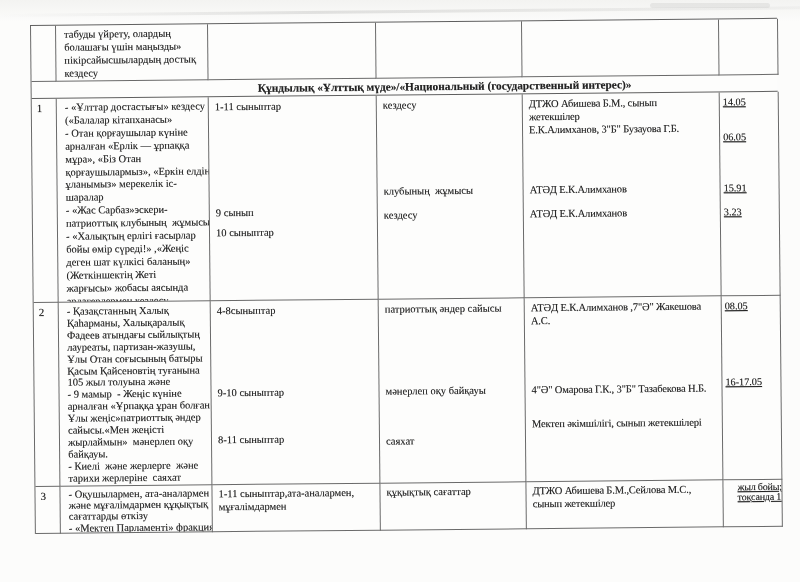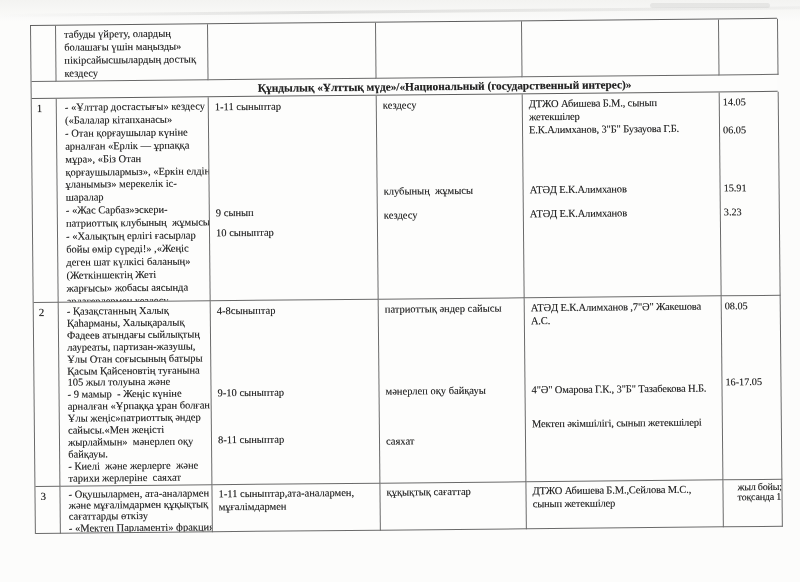--- a/index.html
+++ b/index.html
@@ -31,21 +31,21 @@
     text-shadow:0.2px 0.2px 0.35px rgba(70,70,70,.5);
     overflow:hidden;
   }
   .r-carry{height:56px}.r-head-h{height:17px}.r-1{height:204px}.r-2{height:184px}.r-3{height:47px}
   .desc{white-space:pre;padding:3px 2px 0 8px;display:block;}
   .r-2 .desc{line-height:11.9px;}
   .r-3 .desc{line-height:11.2px;padding-top:2px;}
   .num{padding:3px 0 0 5px;display:block;font-size:11px;}
   .abs{position:absolute;left:6px;right:2px;white-space:pre;}
   .c-resp .abs{overflow:visible;letter-spacing:-0.15px;}
-  .c-date .abs{left:3px;font-size:10.2px;}
+  .c-date .abs{left:3px;font-size:10.2px;text-decoration:underline;}
   .c-date .tiny{font-size:10px;line-height:9.6px;letter-spacing:-0.2px;margin-left:11px;}
   .head-cell{
     box-sizing:border-box;height:17px;border-bottom:1px solid #5f5f5f;
     font-weight:bold;font-size:11.3px;line-height:16px;text-align:center;
     text-shadow:0.2px 0.2px 0.35px rgba(60,60,60,.55);
     overflow:hidden;
   }
   .head-cell span{display:inline-block;transform:translateX(40px);white-space:nowrap;}
 </style>
 </head>
@@ -111,21 +111,21 @@
     </div>
     <div class="cell r-1 c-resp">
       <span class="abs" style="top:4px">ДТЖО Абишева Б.М., сынып
 жетекшілер
 Е.К.Алимханов, 3"Б" Бузауова Г.Б.</span>
       <span class="abs" style="top:90px">АТӘД Е.К.Алимханов</span>
       <span class="abs" style="top:114px">АТӘД Е.К.Алимханов</span>
     </div>
     <div class="cell r-1 c-date">
       <span class="abs" style="top:4px">14.05</span>
-      <span class="abs" style="top:32px">06.05</span>
+      <span class="abs" style="top:39px">06.05</span>
       <span class="abs" style="top:90px">15.91</span>
       <span class="abs" style="top:114px">3.23</span>
     </div>
   </div>
 
   <div class="row">
     <div class="cell r-2 c-num">
       <span class="num">2</span>
     </div>
     <div class="cell r-2 c-desc">

